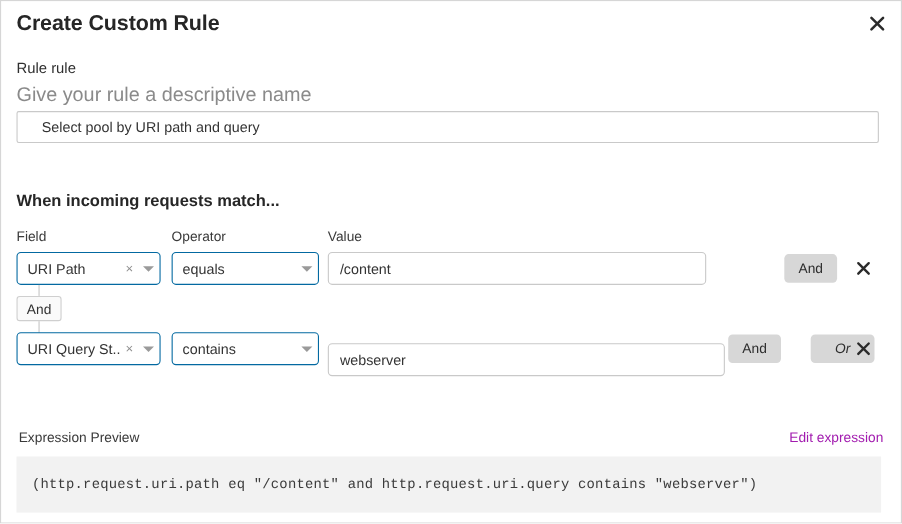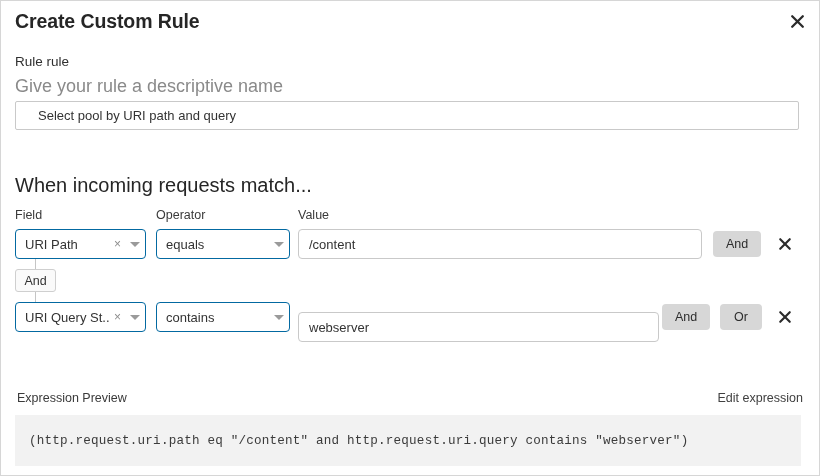--- a/index.html
+++ b/index.html
@@ -75,22 +75,22 @@
     color: #333333;
     padding: 0 22px;
     outline: none;
   }
 
   
   .section-heading {
     position: absolute;
     left: 14px;
     top: 173px;
-    font-size: 20px;
-    font-weight: normal;
+    font-size: 15px;
+    font-weight: bold;
     color: #262626;
   }
 
   
   .col-head {
     position: absolute;
     top: 207px;
     font-size: 12.5px;
     color: #3a3a3a;
   }
@@ -159,42 +159,42 @@
     height: 30px;
     border: 1px solid #c9c9c9;
     border-radius: 4px;
     background: #fff;
     font-family: "Liberation Sans", sans-serif;
     font-size: 13px;
     color: #333333;
     padding: 0 10px;
     outline: none;
   }
-  .val-input.v1 { width: 404px; }
+  .val-input.v1 { width: 344px; }
   .val-input.v2 { width: 361px; margin-top: 10px; }
 
   .logic-btn {
     position: absolute;
     box-sizing: border-box;
     height: 26px;
     top: 2px;
     border: none;
     border-radius: 4px;
     background: #d7d7d7;
     color: #2d2d2d;
     font-family: "Liberation Sans", sans-serif;
     font-size: 12.5px;
     line-height: 26px;
     text-align: center;
     cursor: pointer;
     padding: 0;
   }
   .logic-btn.and1 { left: 712px; width: 48px; }
   .logic-btn.and2 { left: 661px; width: 48px; }
-  .logic-btn.or2  { left: 719px; width: 42px; }
+  .logic-btn.or2  { left: 736px; width: 58px; font-style: italic; }
 
   .row-remove {
     position: absolute;
     left: 773px;
     top: 2px;
     width: 22px;
     height: 26px;
     display: flex;
     align-items: center;
     justify-content: center;
@@ -243,21 +243,21 @@
     left: 16px;
     top: 390px;
     font-size: 12.5px;
     color: #3a3a3a;
   }
   .exp-edit-link {
     position: absolute;
     right: 16px;
     top: 390px;
     font-size: 12.5px;
-    color: #404040;
+    color: #a21caf;
     cursor: pointer;
     text-decoration: none;
   }
   .exp-box {
     position: absolute;
     left: 14px;
     top: 414px;
     width: 786px;
     height: 51px;
     box-sizing: border-box;

